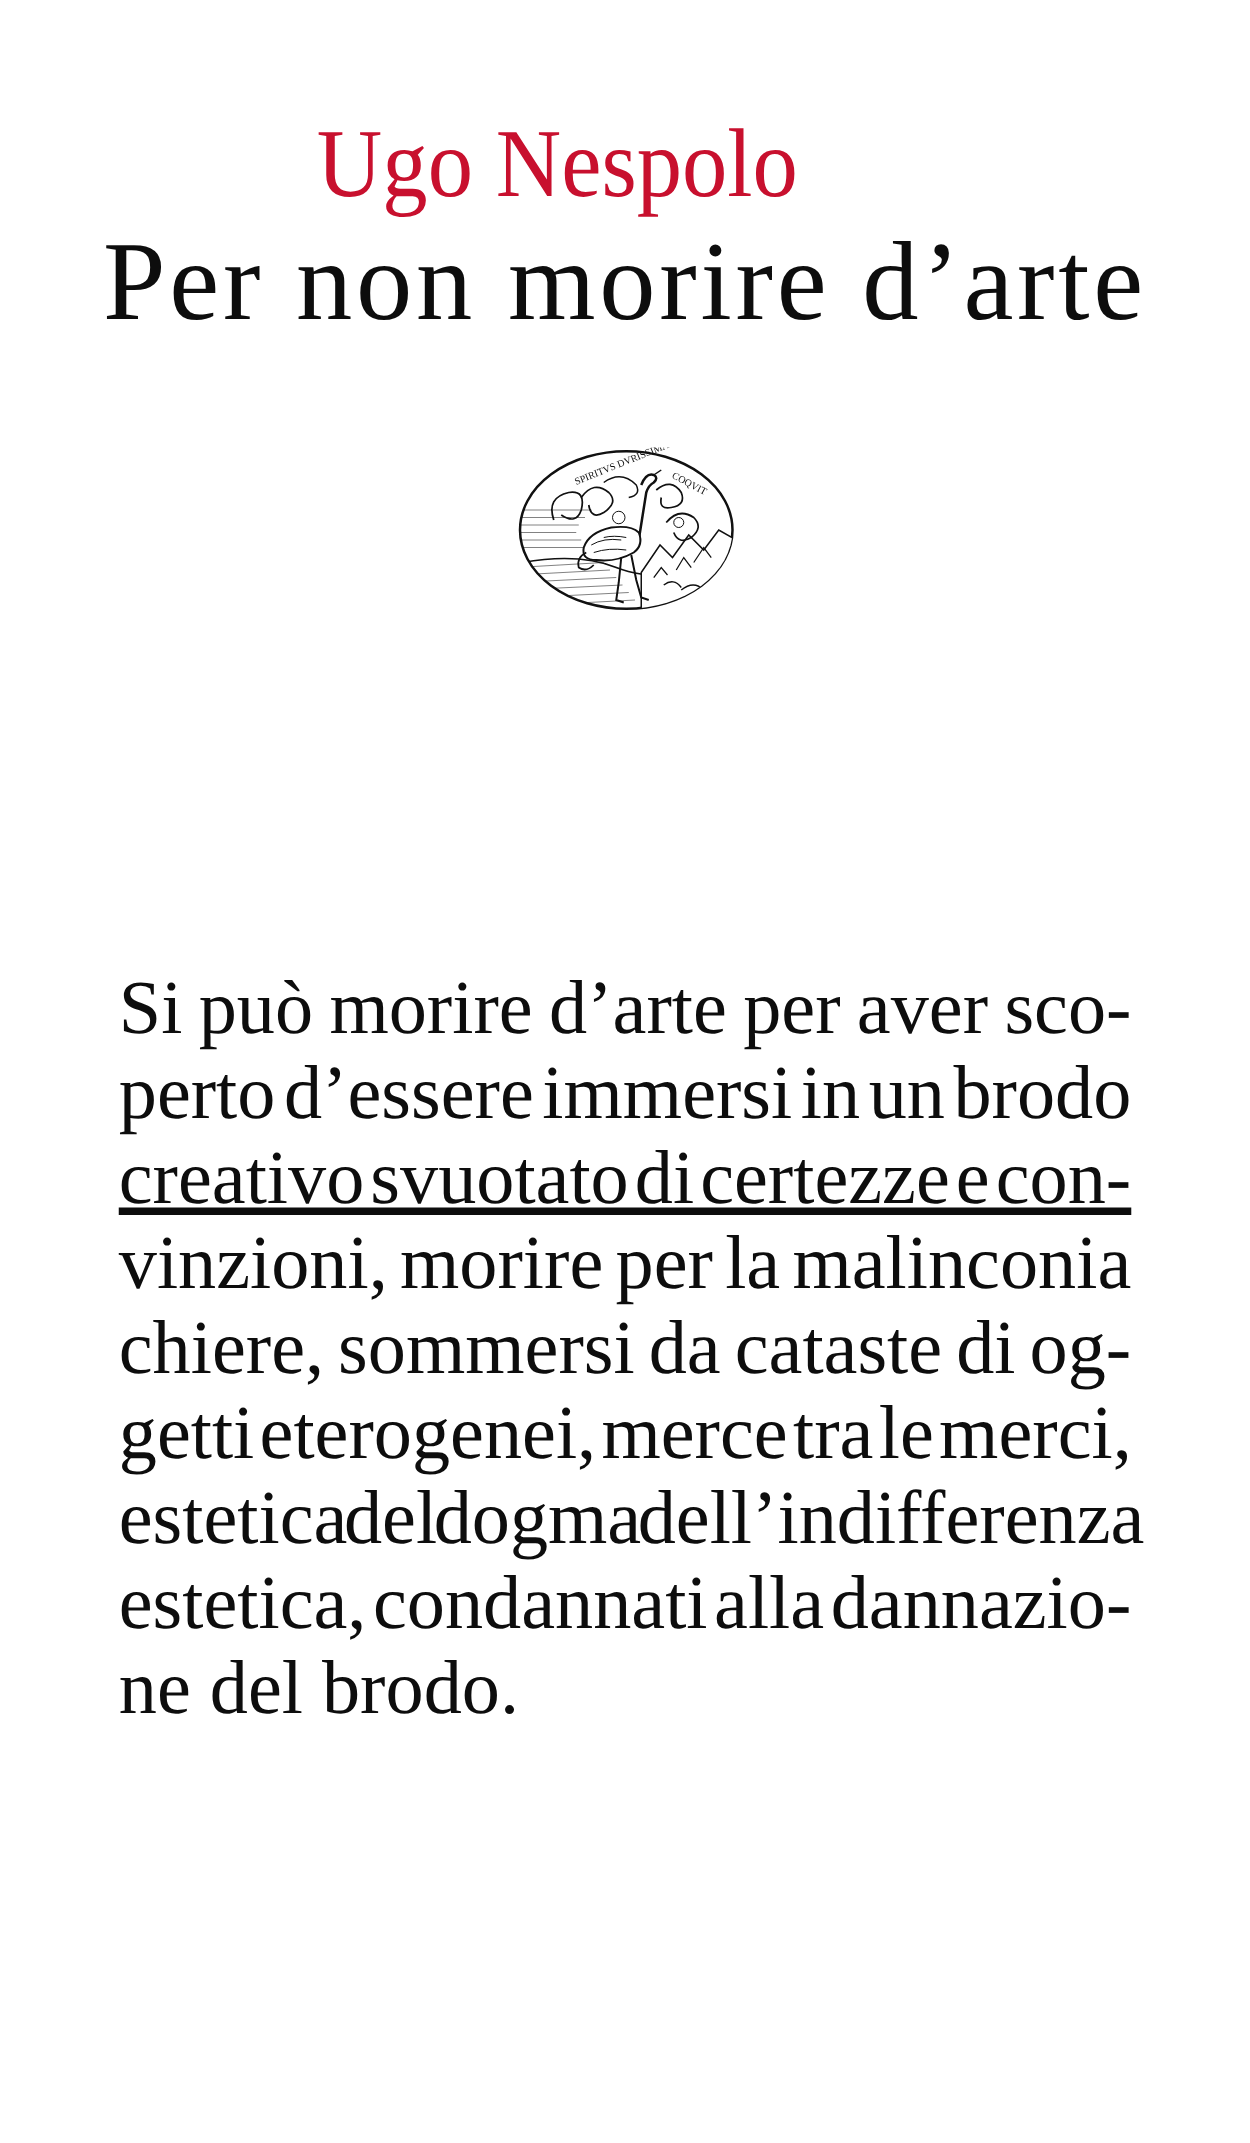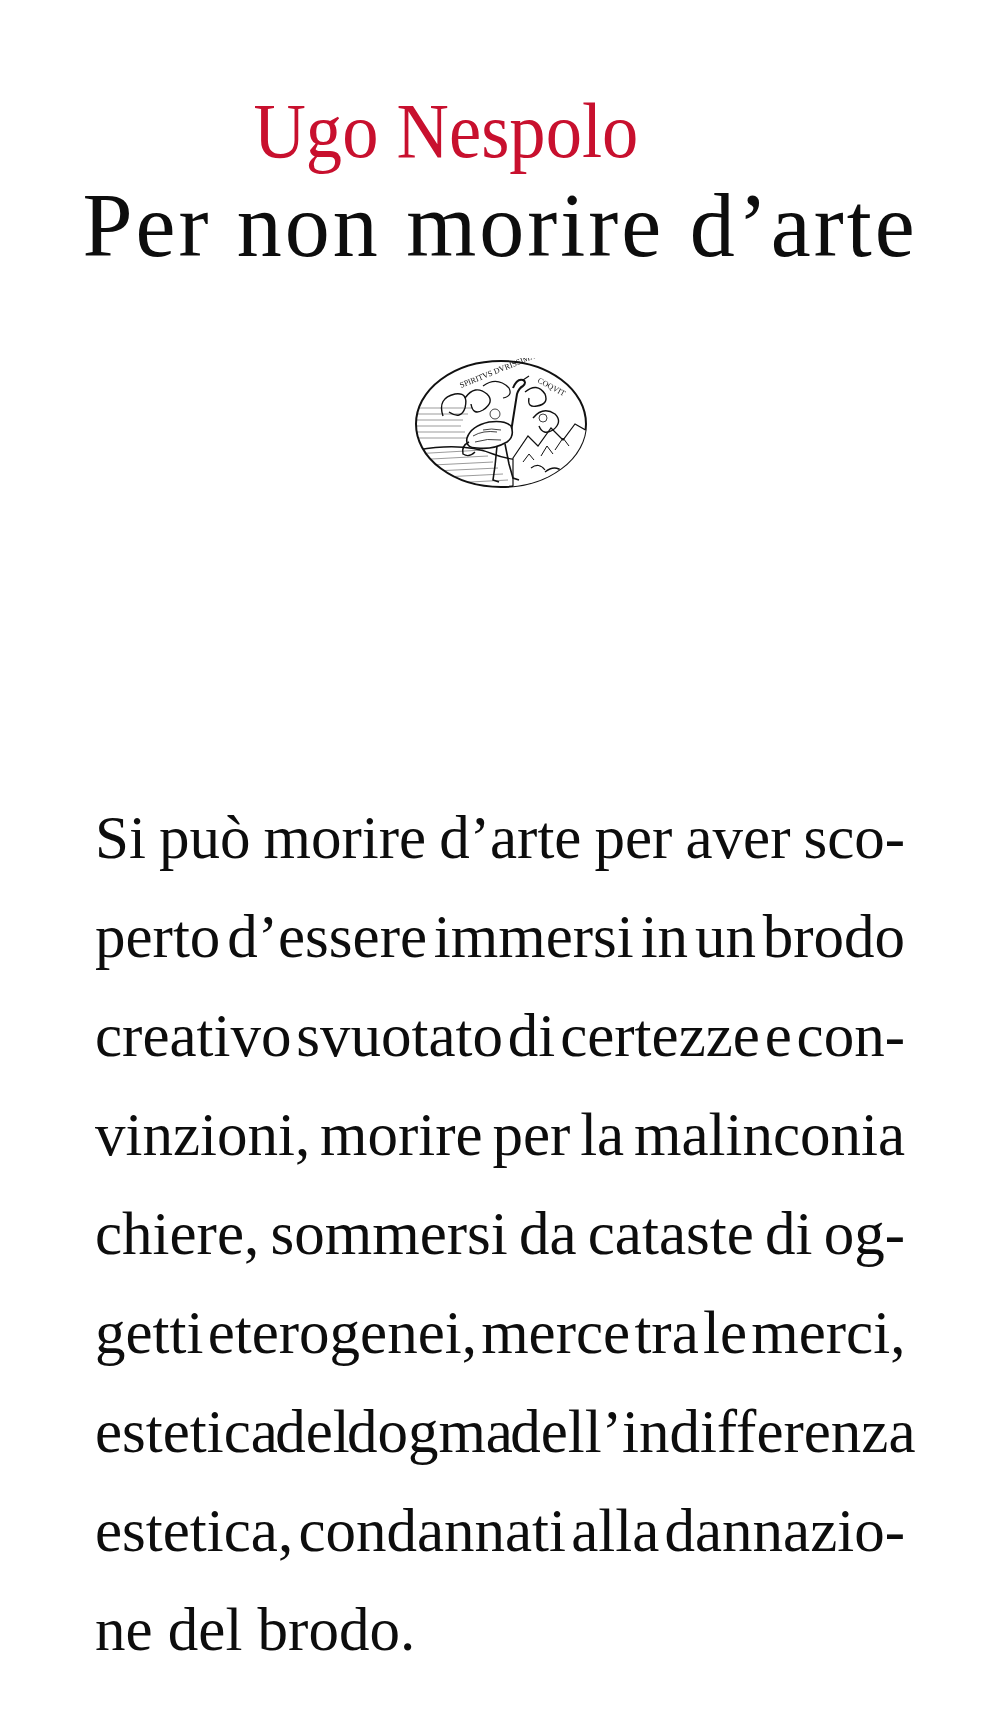--- a/index.html
+++ b/index.html
@@ -57,21 +57,20 @@
       font-size: 61px;
       line-height: 68px;
       color: #0d0d0d;
     }
     .blurb .line {
       display: block;
       height: 68px;
       white-space: nowrap;
       text-align: justify;
       text-align-last: justify;
-      margin-top: 31px;
     }
     .blurb .line.last {
       text-align: left;
       text-align-last: left;
     }
   </style>
 </head>
 <body style="background: rgb(255, 255, 255);">
 
 <div class="author" style="color: rgb(200, 16, 46);">
@@ -130,20 +129,20 @@
     </g>
 
     <text x="48" y="30" font-size="8" font-family="Liberation Serif, serif" fill="#111" transform="rotate(-22 48 30)">SPIRITVS DVRISSIMA</text>
     <text x="124" y="24" font-size="8" font-family="Liberation Serif, serif" fill="#111" transform="rotate(28 124 24)">COQVIT</text>
   </svg>
 </div>
 
 <div class="blurb">
   <span class="line" style="display: block; width: auto; word-spacing: -2.16667px;">Si può morire d’arte per aver sco-</span>
   <span class="line" style="display: block; width: auto; word-spacing: -8.4px;">perto d’essere immersi in un brodo</span>
-  <span class="line" style="display: block; width: auto; word-spacing: -10.4px;">creativo svuotato di certezze e con-</span>
+  <span class="line" style="display: block; width: auto; word-spacing: -10.4px; text-decoration: underline;">creativo svuotato di certezze e con-</span>
   <span class="line" style="display: block; width: auto; word-spacing: -5.5px;">vinzioni, morire per la malinconia</span>
   <span class="line" style="display: block; width: auto; word-spacing: -4px;">chiere, sommersi da cataste di og-</span>
   <span class="line" style="display: block; width: auto; word-spacing: -11px;">getti eterogenei, merce tra le merci,</span>
   <span class="line" style="display: block; width: auto; word-spacing: -18px;">estetica del dogma dell’indifferenza</span>
   <span class="line" style="display: block; width: auto; word-spacing: -10px;">estetica, condannati alla dannazio-</span>
   <span class="line last">ne del brodo.</span>
 </div>
 
 </body></html>

